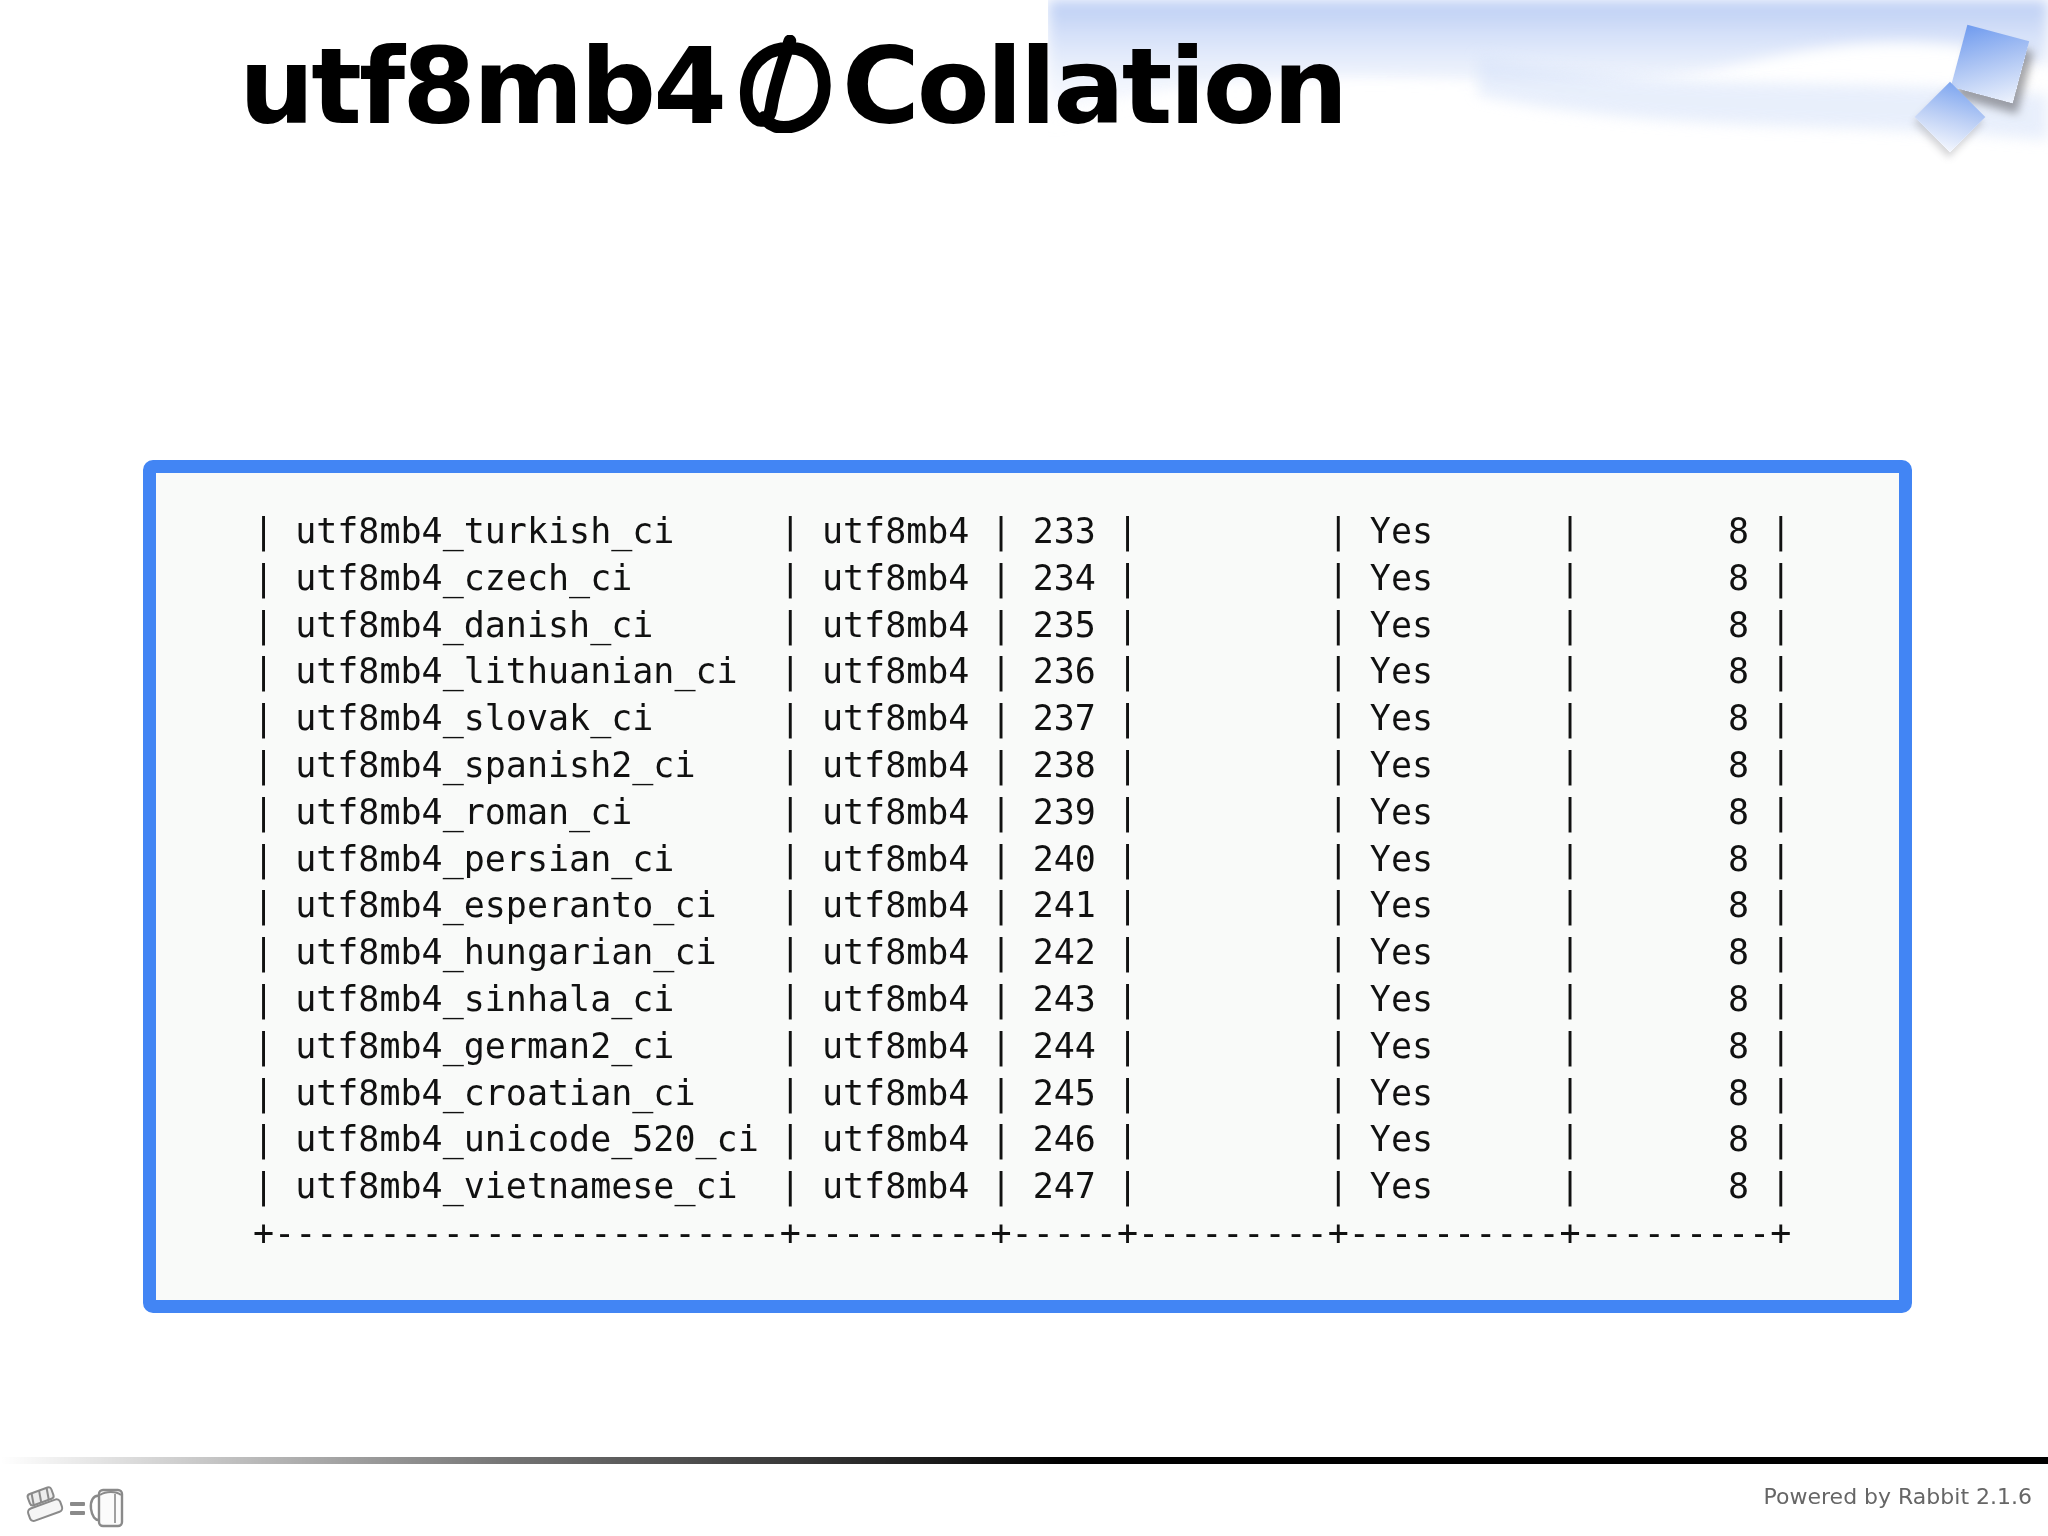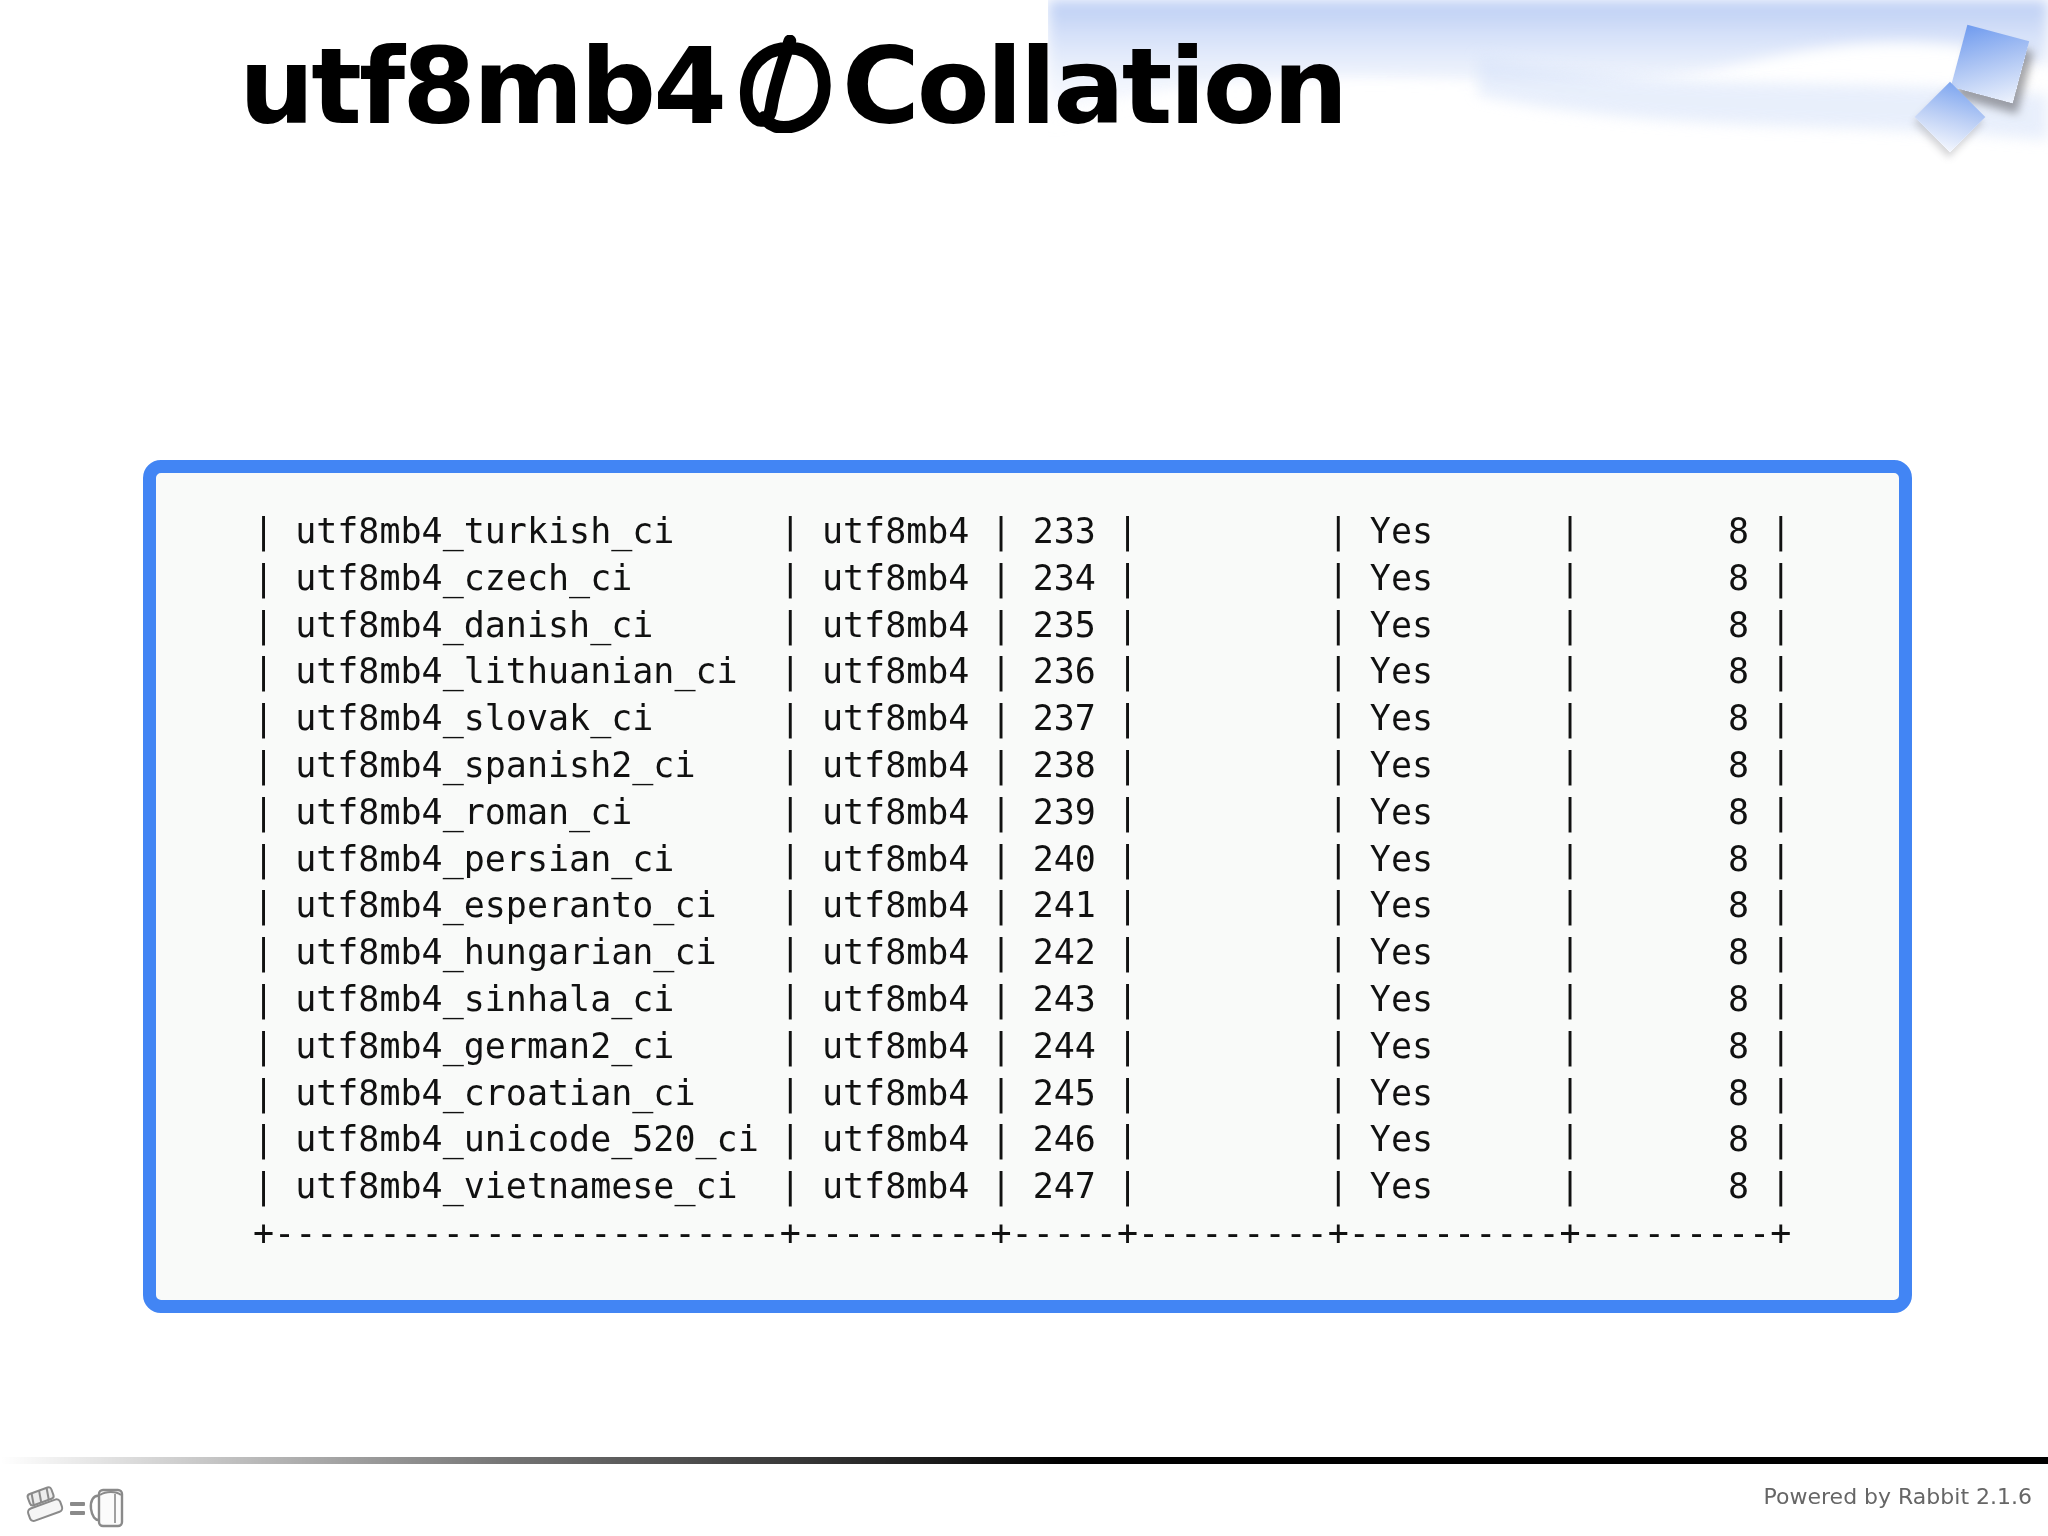--- a/index.html
+++ b/index.html
@@ -20,21 +20,21 @@
 
   
   .title{position:absolute;top:18px;left:0;width:1570px;margin:7px;text-align:center;
          font-family:"DejaVu Sans",sans-serif;font-weight:700;font-size:106px;
          letter-spacing:-3px;color:#000;white-space:nowrap;}
   .title .no-glyph{display:inline-block;width:98px;height:98px;margin:0 10px;
          vertical-align:-10px;}
 
   
   .codebox{position:absolute;left:143px;top:460px;width:1769px;height:853px;
-           box-sizing:border-box;border:13px solid #4285f4;border-radius:18px;
+           box-sizing:border-box;border:13px solid #4285f4;border-radius:10px;
            background:#f9faf9;}
   .codebox pre{margin:0;padding:35px 0 0 97px;
            font-family:"DejaVu Sans Mono","Liberation Mono",monospace;
            font-size:35px;line-height:46.8px;color:#111;}
 
   
   .footer-line{position:absolute;left:0;top:1457px;width:2048px;height:7px;
            background:linear-gradient(to right,rgba(0,0,0,0) 0%,rgba(0,0,0,.55) 25%,#000 52%,#000 100%);}
   .footer-icons{position:absolute;left:20px;top:1480px;width:110px;height:56px;}
   .powered{position:absolute;right:16px;top:1484px;font-size:22px;color:#666;

